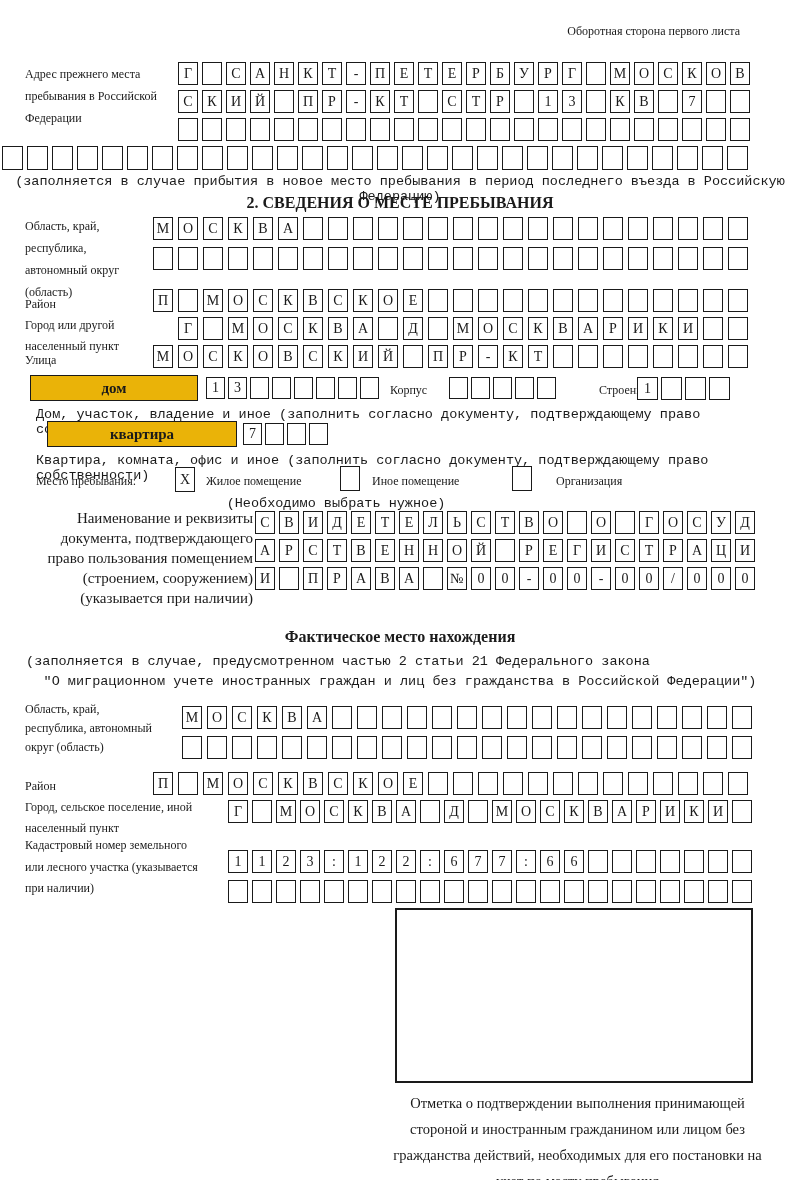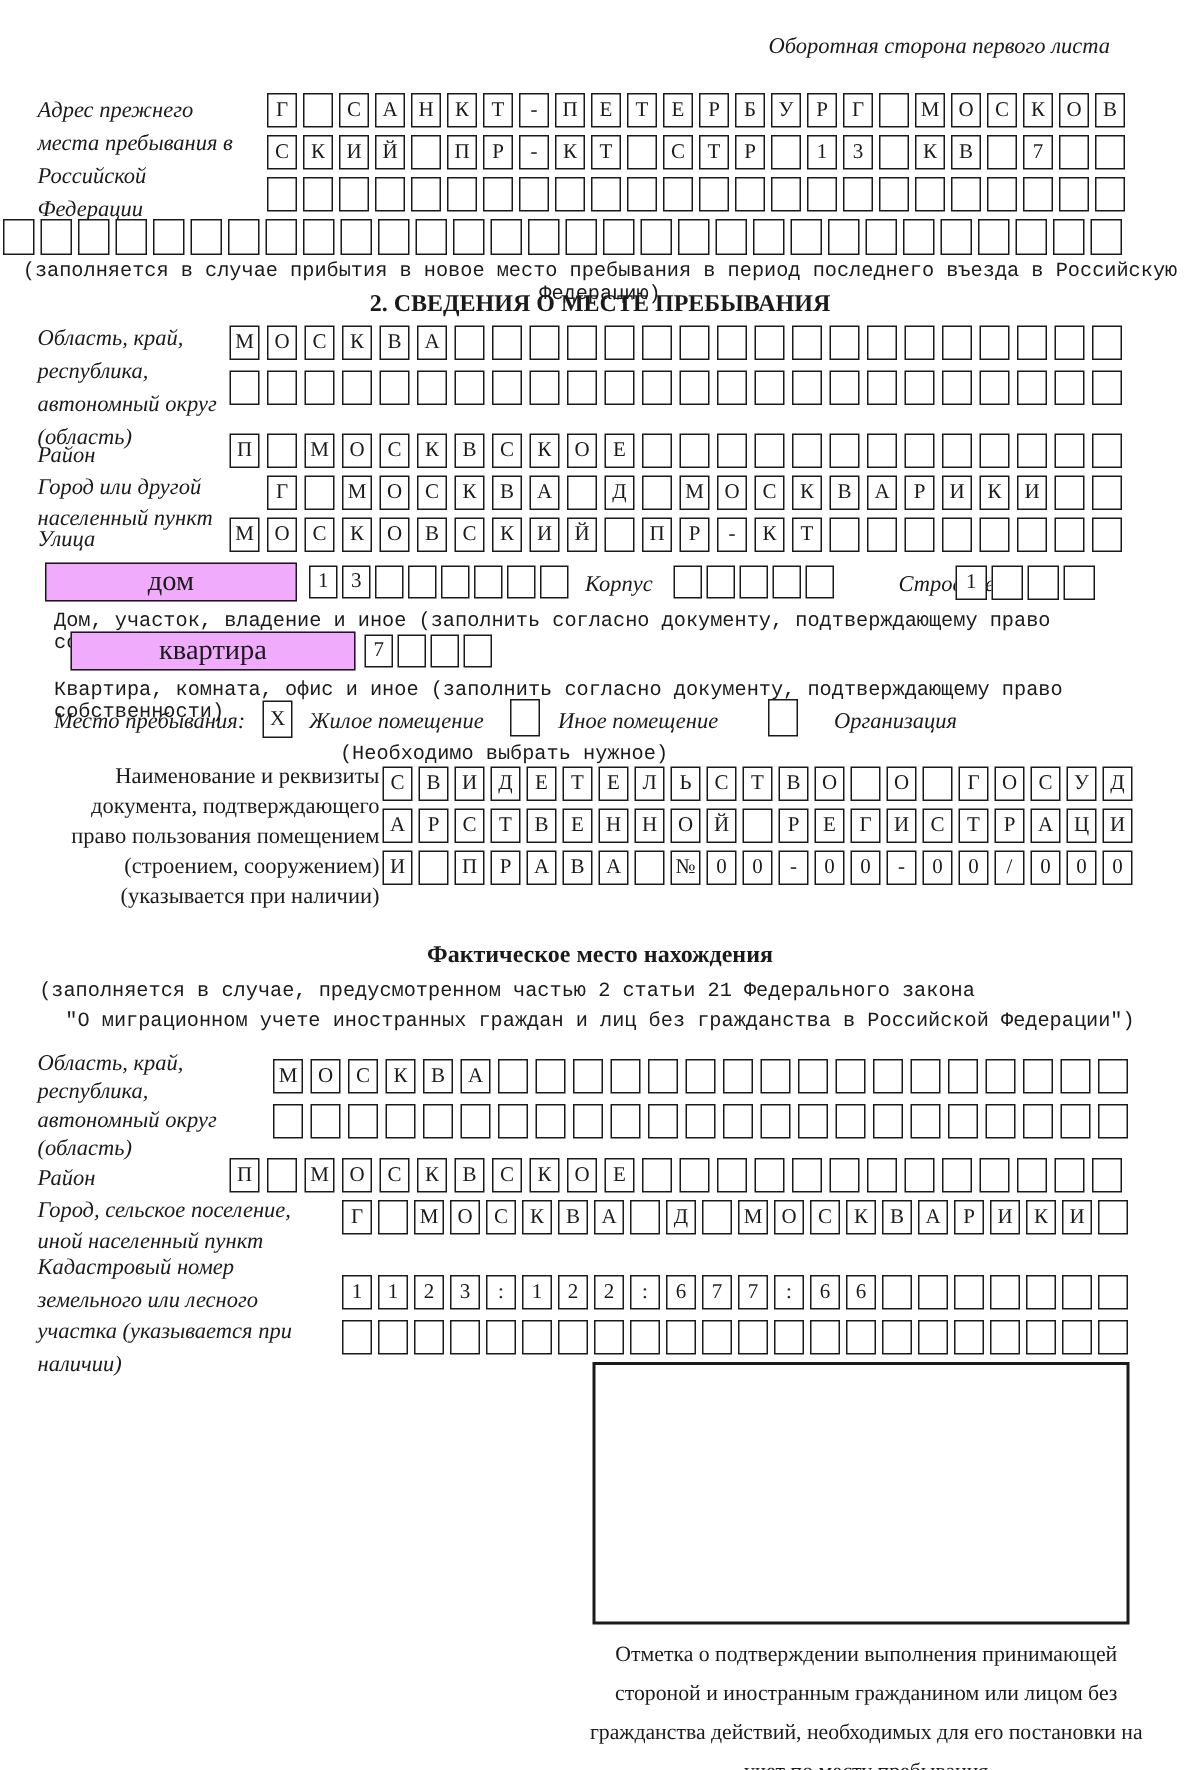--- a/index.html
+++ b/index.html
@@ -2,34 +2,34 @@
 <html><head>
 <meta charset="utf-8">
 <style>
   html,body{margin:0;padding:0;}
   body{
     width:800px;height:1180px;background:#ffffff;color:#1a1a1a;
     font-family:"Liberation Serif","DejaVu Serif",serif;
     position:relative;overflow:hidden;
   }
   .abs{position:absolute;}
-  .lbl{font-size:15px;line-height:22px;font-style:italic;}
+  .lbl{font-size:12px;line-height:22px;}
   .cap{font-size:13.5px;font-family:Liberation Mono, monospace;}
   .bold{font-weight:bold;}
   .center{text-align:center;}
   .cellrow{position:absolute;display:flex;gap:var(--g,4px);}
   .cell{
     width:var(--w,20px);height:var(--h,23px);
     border:1.6px solid #1a1a1a;box-sizing:border-box;
     display:flex;align-items:center;justify-content:center;
     font-size:14px;flex:0 0 auto;background:#fff;
   }
   .labelbox{
     position:absolute;border:1.6px solid #1a1a1a;box-sizing:border-box;
-    display:flex;align-items:center;justify-content:center;font-size:19px;background:#f0abfc;
+    display:flex;align-items:center;justify-content:center;font-size:15px;background:#eab308;font-weight:bold;
   }
   .checkbox{
     position:absolute;width:20px;height:25px;border:1.6px solid #1a1a1a;box-sizing:border-box;
     display:flex;align-items:center;justify-content:center;font-size:14px;background:#fff;
   }
   .stampbox{position:absolute;border:2px solid #1a1a1a;box-sizing:border-box;background:#fff;}
 </style>
 </head>
 <body>
 

